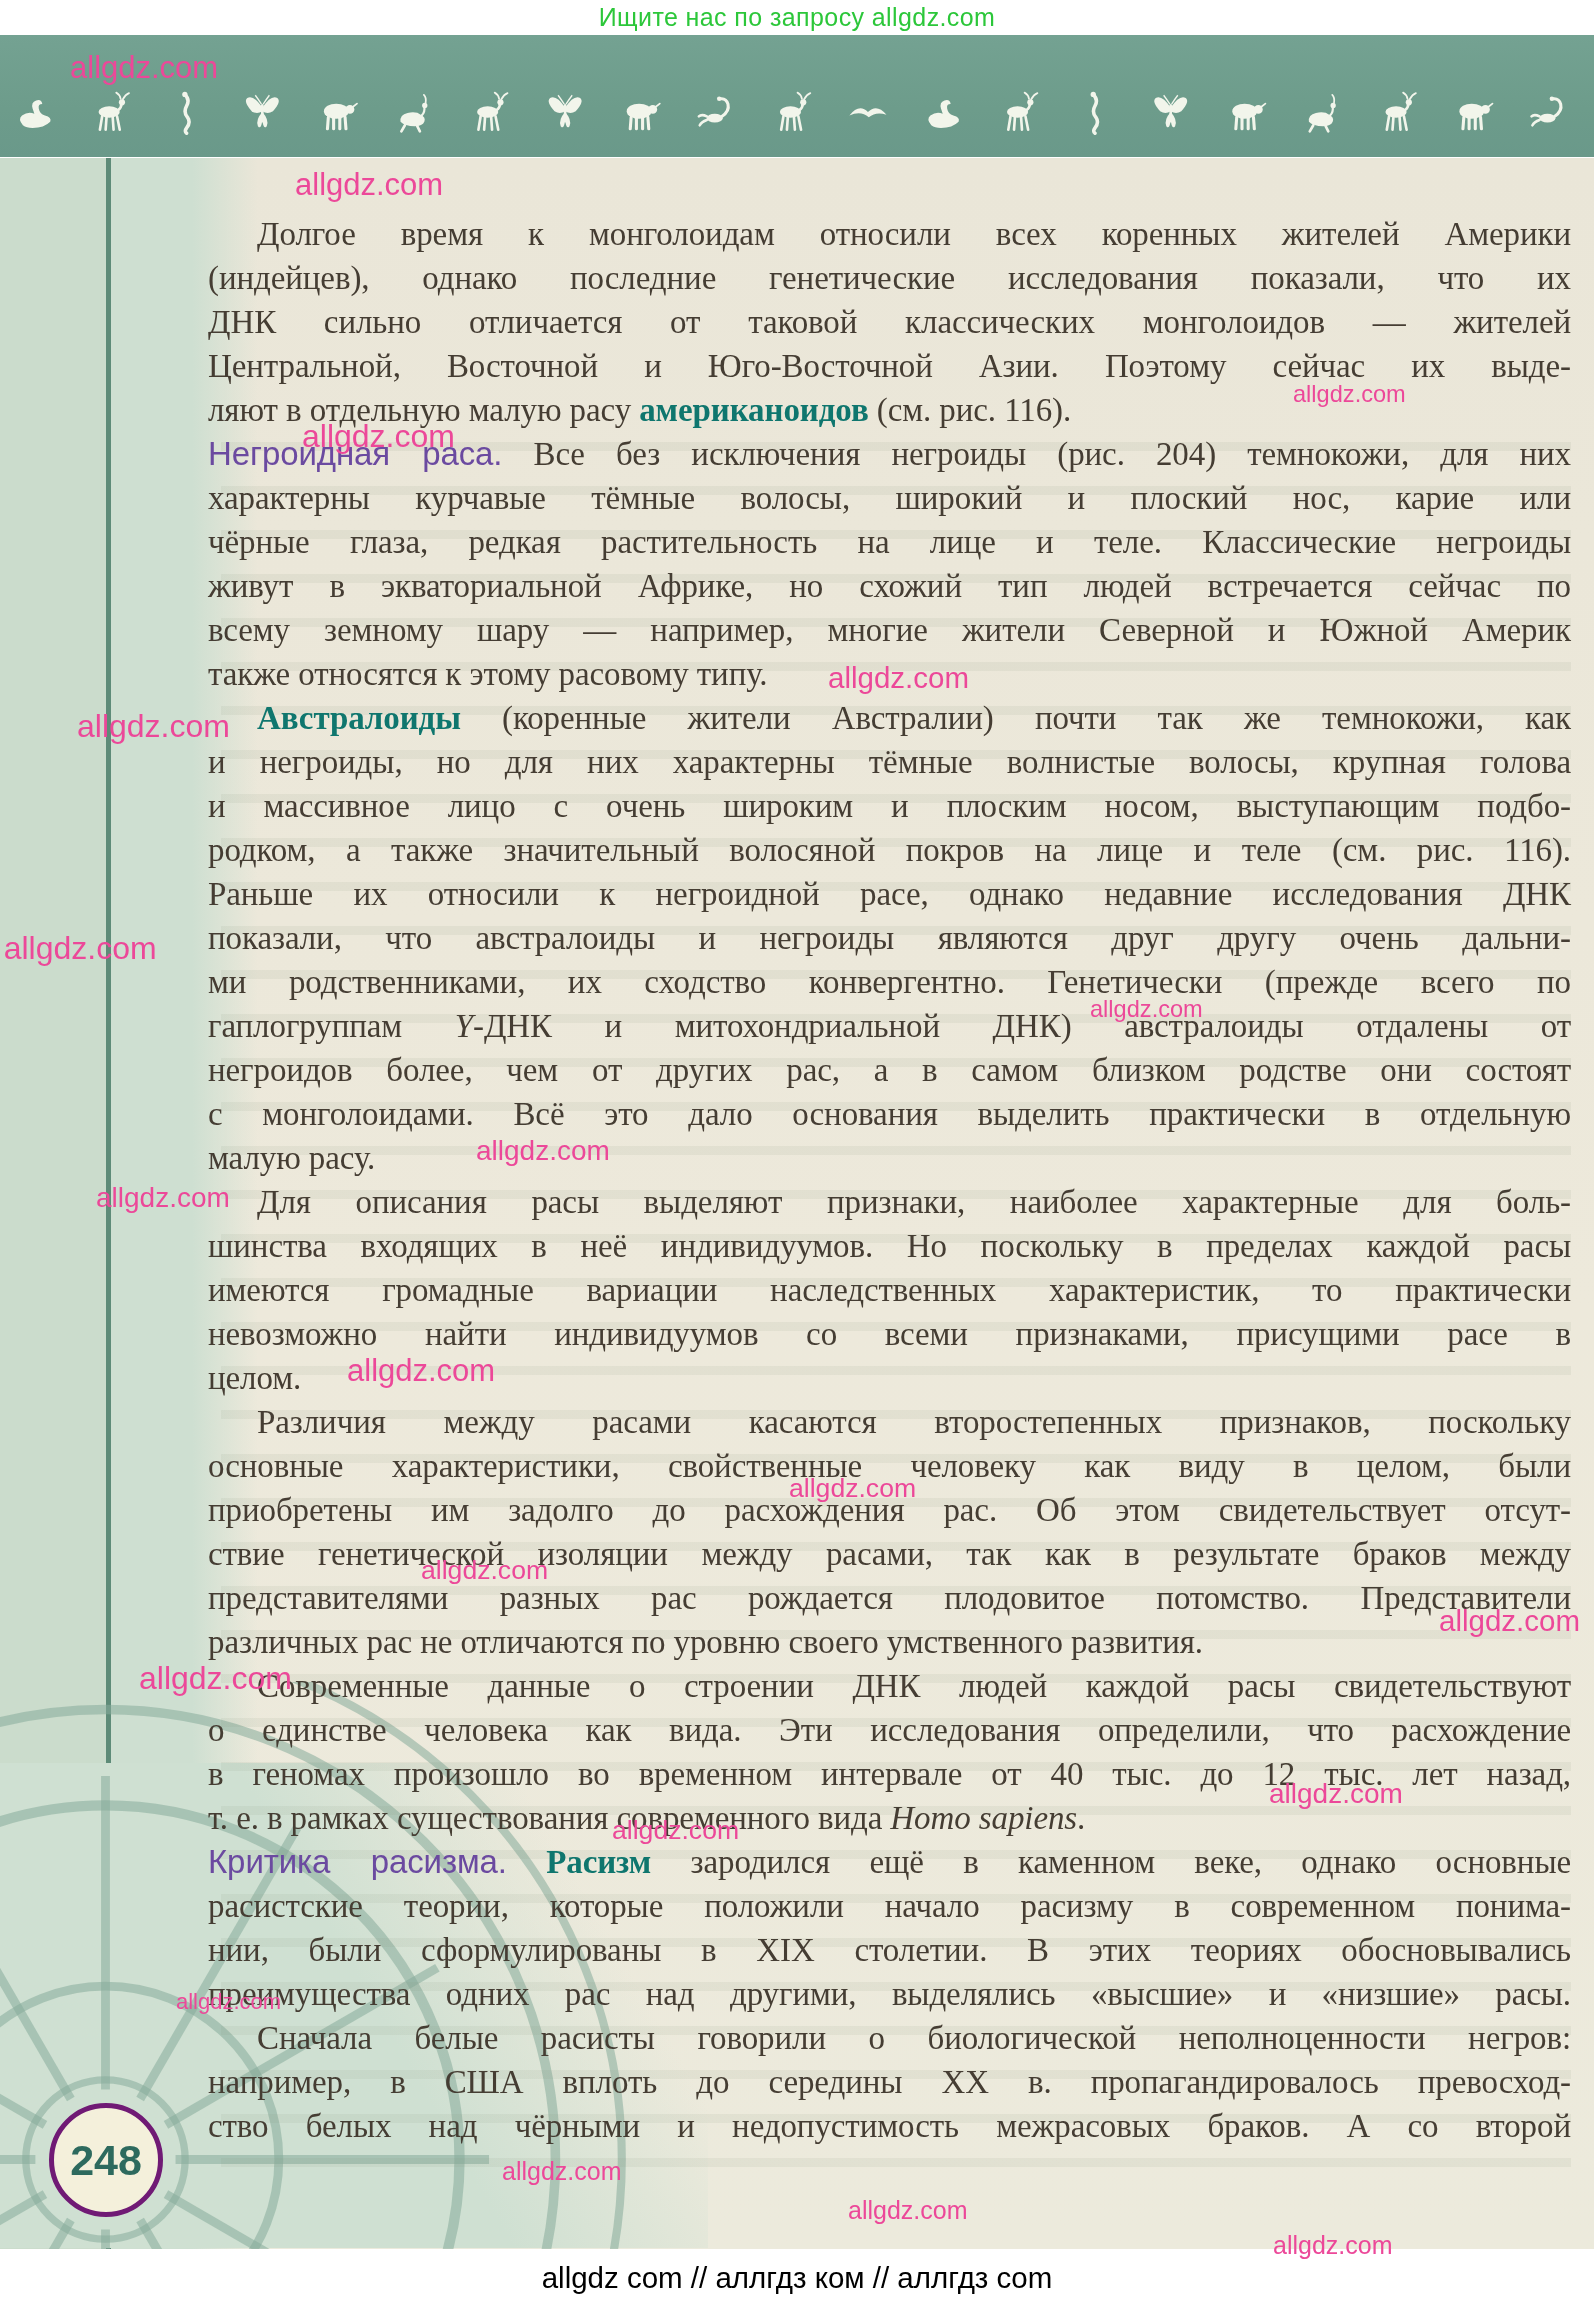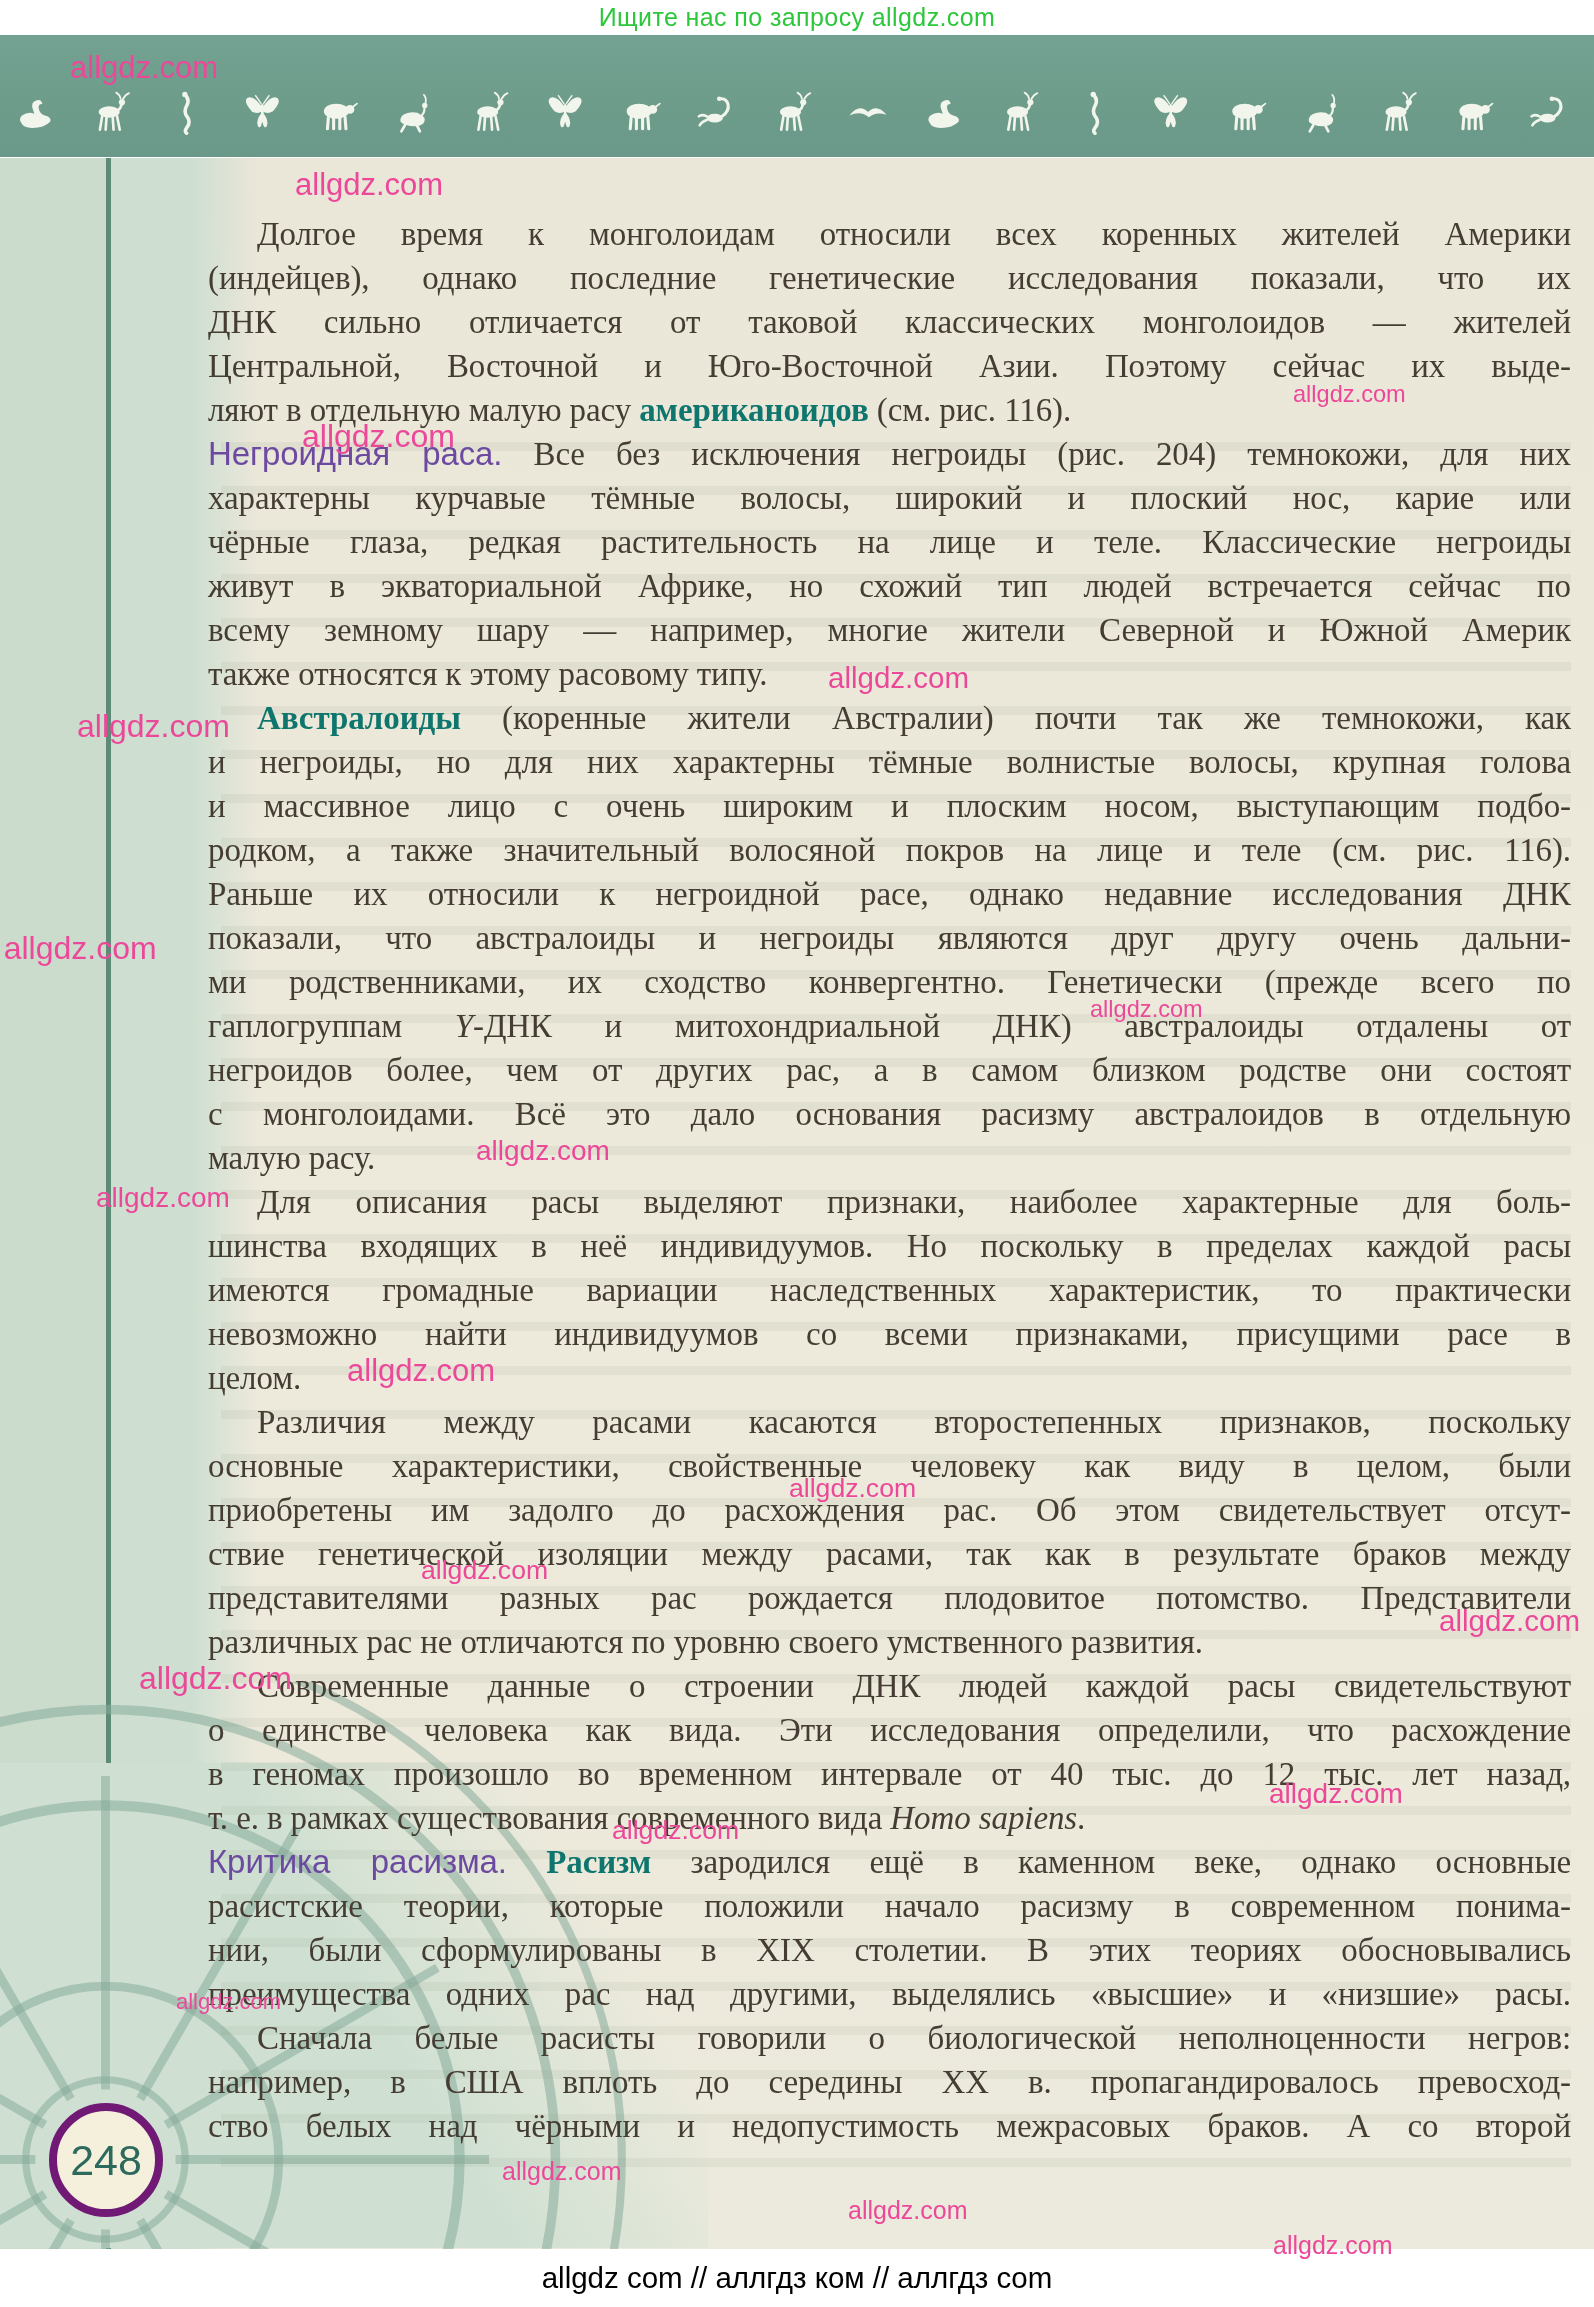--- a/index.html
+++ b/index.html
@@ -40,23 +40,23 @@
     color:#45three;color:#453d33;}
   .line{white-space:nowrap;height:44px;text-align:justify;text-align-last:justify;
     text-justify:inter-word;letter-spacing:-0.1px;}
   .line.end{text-align-last:left;}
   .line.ind{padding-left:49px;}
   .r-h{font-family:"Liberation Sans",sans-serif;font-weight:normal;color:#6b4aa0;}
   .r-b{font-weight:bold;color:#0f766e;}
   .r-i{font-style:italic;}
   
   .page-badge{left:49px;top:2103px;width:114px;height:114px;border-radius:50%;
-    background:#f4f0db;border:8px solid #701a75;box-sizing:border-box;
+    background:#f4f0db;border:5px solid #701a75;box-sizing:border-box;
     display:flex;align-items:center;justify-content:center;
-    font-family:"Liberation Sans",sans-serif;font-weight:normal;font-size:43px;color:#2d6a5e;}
+    font-family:"Liberation Sans",sans-serif;font-weight:bold;font-size:43px;color:#2d6a5e;}
   
   .wm{position:absolute;font-family:"Liberation Sans",sans-serif;color:#ec4899;
     white-space:nowrap;z-index:30;}
   
   .footer-strip{left:0;top:2249px;width:1594px;height:58px;background:#ffffff;
     display:flex;align-items:center;justify-content:center;z-index:20;}
   .footer-text{font-family:"Liberation Sans",sans-serif;font-size:29.5px;color:#000000;}
   .z1{z-index:1}.z2{z-index:2}.z3{z-index:3}.z4{z-index:4}.z5{z-index:5}.z6{z-index:6}
 </style>
 </head>
@@ -213,21 +213,21 @@
     <div>
       <div class="line ind"><span class="r-b">Австралоиды</span><span> (коренные жители Австралии) почти так же темнокожи, как</span></div>
       <div class="line"><span>и негроиды, но для них характерны тёмные волнистые волосы, крупная голова</span></div>
       <div class="line"><span>и массивное лицо с очень широким и плоским носом, выступающим подбо-</span></div>
       <div class="line"><span>родком, а также значительный волосяной покров на лице и теле (см. рис. 116).</span></div>
       <div class="line"><span>Раньше их относили к негроидной расе, однако недавние исследования ДНК</span></div>
       <div class="line"><span>показали, что австралоиды и негроиды являются друг другу очень дальни-</span></div>
       <div class="line"><span>ми родственниками, их сходство конвергентно. Генетически (прежде всего по</span></div>
       <div class="line"><span>гаплогруппам </span><span class="r-i">Y</span><span>-ДНК и митохондриальной ДНК) австралоиды отдалены от</span></div>
       <div class="line"><span>негроидов более, чем от других рас, а в самом близком родстве они состоят</span></div>
-      <div class="line"><span>с монголоидами. Всё это дало основания расизму австралоидов в отдельную</span></div>
+      <div class="line"><span>с монголоидами. Всё это дало основания выделить практически в отдельную</span></div>
       <div class="line end"><span>малую расу.</span></div>
     </div>
     <div>
       <div class="line ind"><span>Для описания расы выделяют признаки, наиболее характерные для боль-</span></div>
       <div class="line"><span>шинства входящих в неё индивидуумов. Но поскольку в пределах каждой расы</span></div>
       <div class="line"><span>имеются громадные вариации наследственных характеристик, то практически</span></div>
       <div class="line"><span>невозможно найти индивидуумов со всеми признаками, присущими расе в</span></div>
       <div class="line end"><span>целом.</span></div>
     </div>
     <div>

